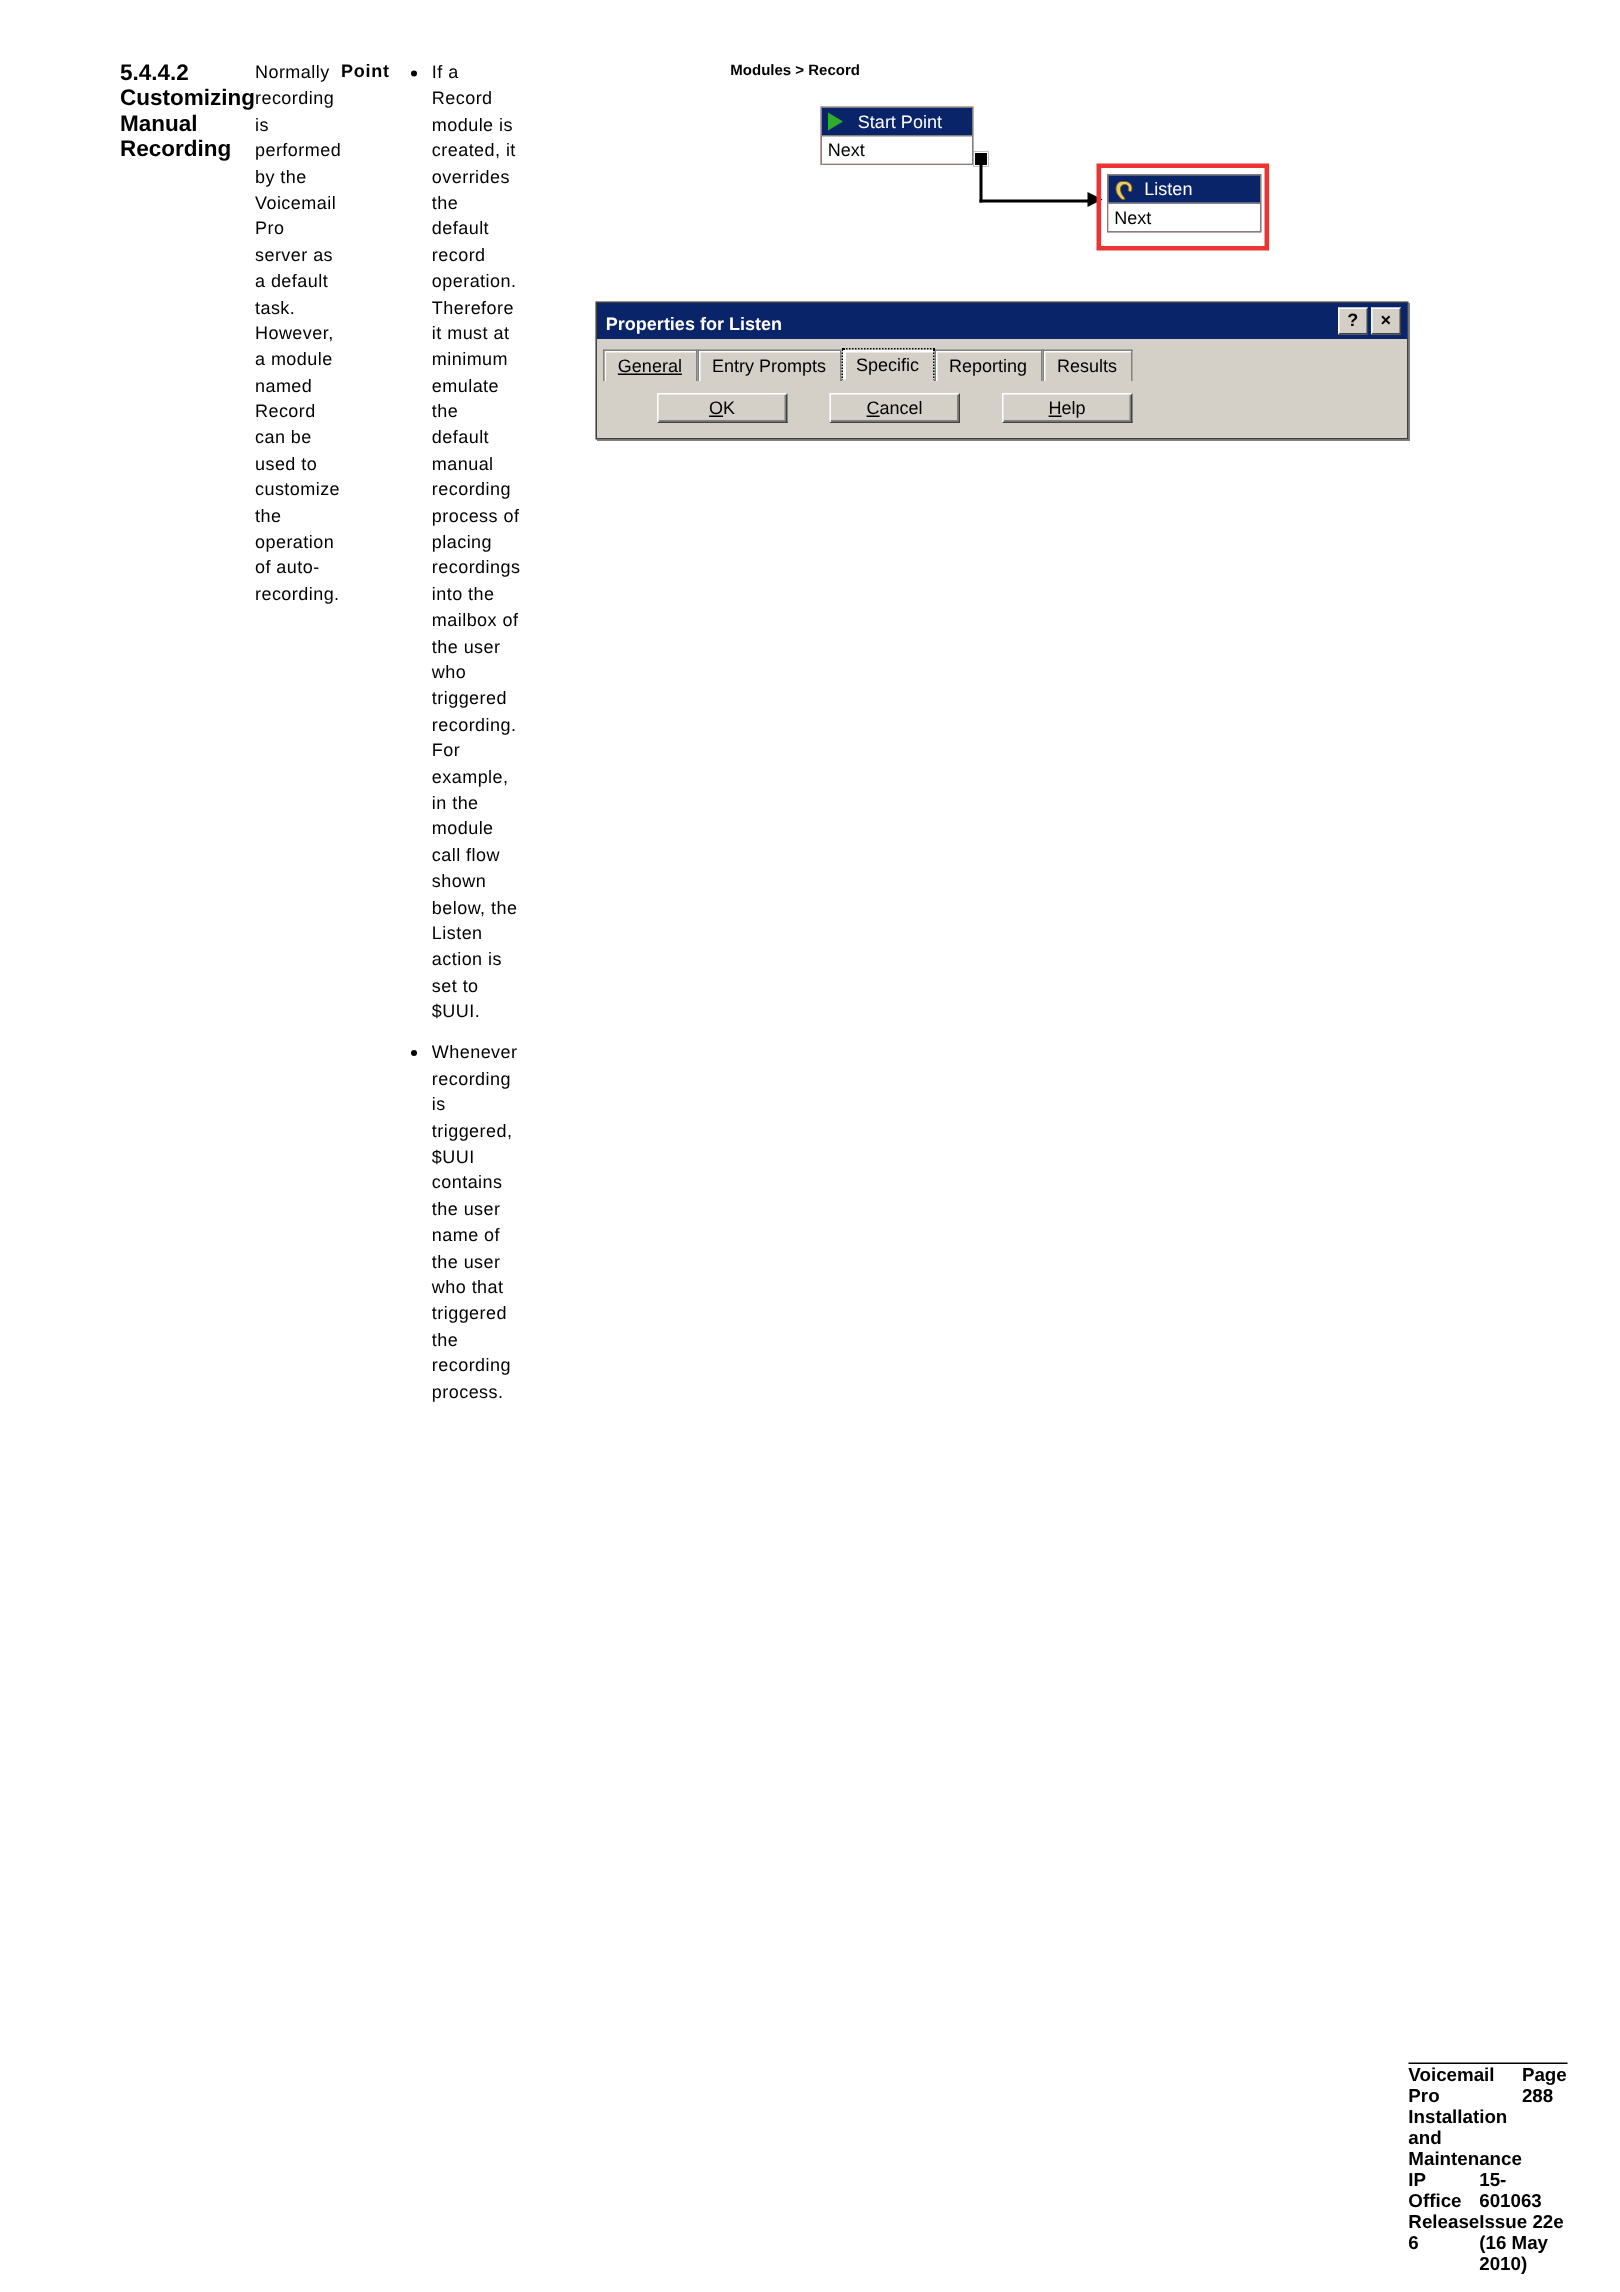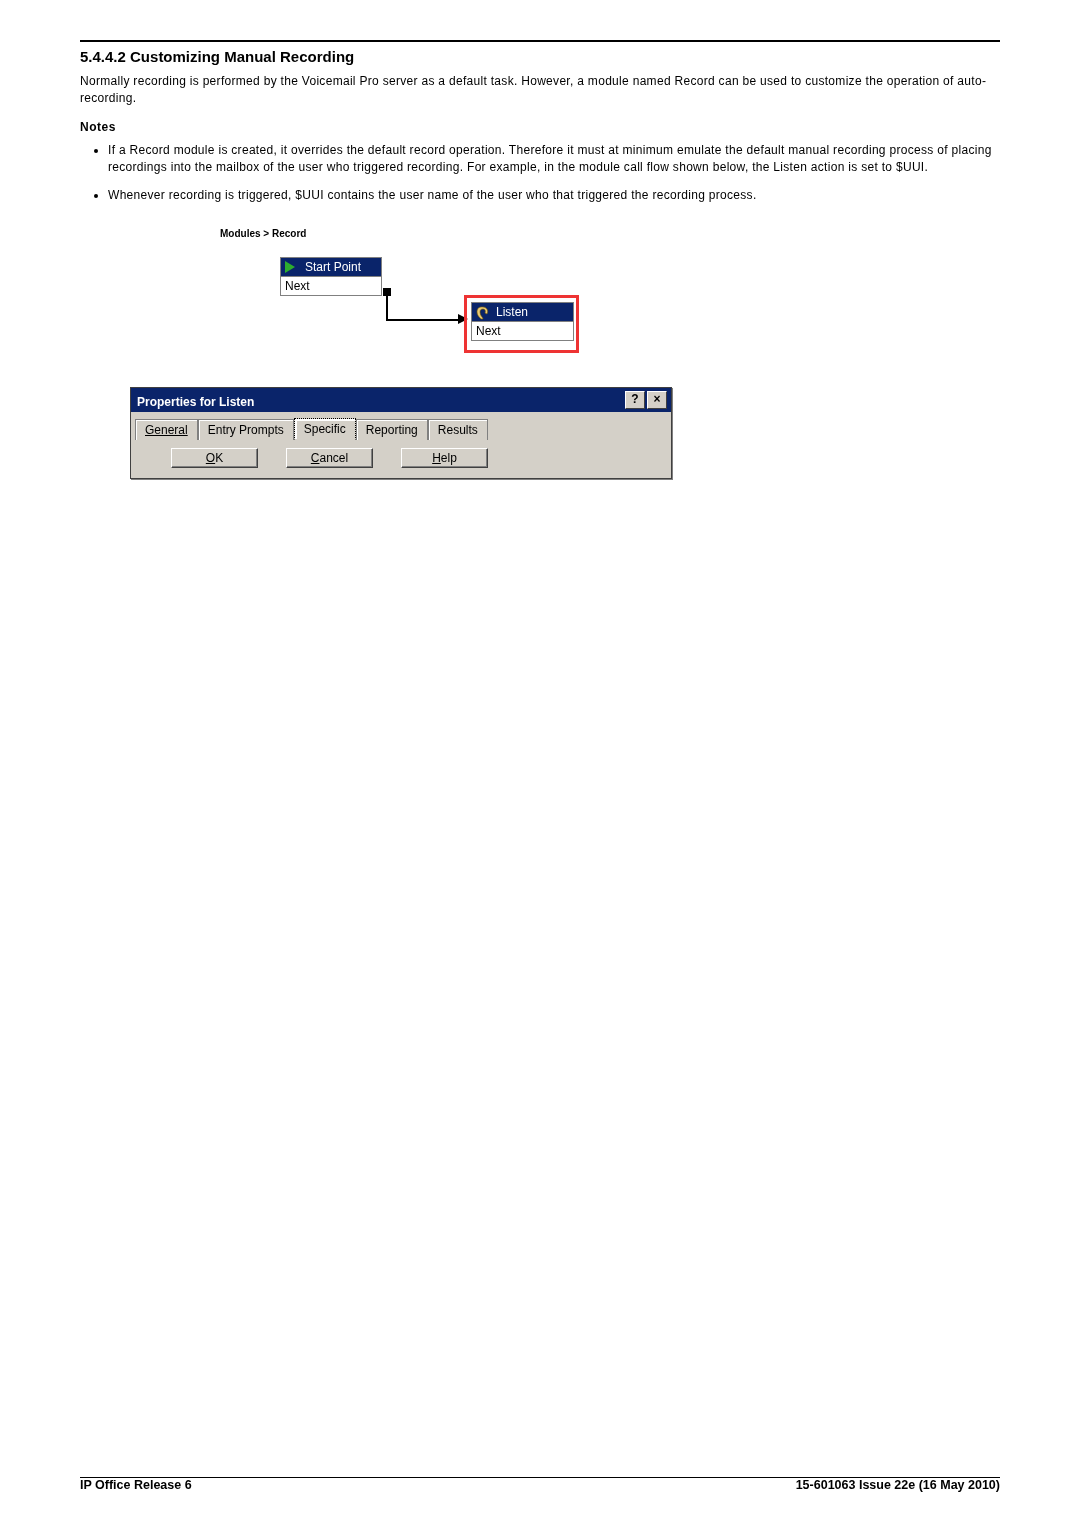--- a/index.html
+++ b/index.html
@@ -6,25 +6,25 @@
     font-family: Verdana, Arial, sans-serif;
     font-size: 12px;
     color: #000;
     margin: 0;
     padding: 0;
     background: #fff;
   }
   .page {
     width: 1000px;
     margin: 0 auto;
-    padding: 40px 40px 36px 40px;
+    padding: 40px 40px 12px 40px;
     box-sizing: border-box;
     min-height: 1528px;
     display: flex;
-    flex-direction: column;
+    flex-direction: row;
   }
   .hr {
     border-top: 2px solid #000;
     margin-bottom: 6px;
   }
   .hr-thin {
     border-top: 1.5px solid #000;
     margin-top: 4px;
   }
   h2.section-title {
@@ -286,21 +286,21 @@
 </head>
 <body>
 
 <div class="page">
   <div class="hr"></div>
 
   <h2 class="section-title">5.4.4.2 Customizing Manual Recording</h2>
 
   <p class="body">Normally recording is performed by the Voicemail Pro server as a default task. However, a module named Record can be used to customize the operation of auto-recording.</p>
 
-  <div class="notes-label">Notes</div>
+  <div class="notes-label">Point</div>
 
   <ul class="notes">
     <li>If a Record module is created, it overrides the default record operation. Therefore it must at minimum emulate the default manual recording process of placing recordings into the mailbox of the user who triggered recording. For example, in the module call flow shown below, the Listen action is set to $UUI.</li>
     <li>Whenever recording is triggered, $UUI contains the user name of the user who that triggered the recording process.</li>
   </ul>
 
   <div class="figure-area">
     <div class="breadcrumb">Modules &gt; Record</div>
 
     <div class="flow-canvas">
@@ -353,17 +353,21 @@
         <span class="btn"><span style="text-decoration:underline;">O</span><span>K</span></span>
         <span class="btn"><span style="text-decoration:underline;">C</span><span>ancel</span></span>
         <span class="btn"><span style="text-decoration:underline;">H</span><span>elp</span></span>
       </div>
     </div>
   </div>
 
   <div class="footer">
     <div class="hr-thin"></div>
     <div class="footer-row">
+      <span>Voicemail Pro Installation and Maintenance</span>
+      <span>Page 288</span>
+    </div>
+    <div class="footer-row">
       <span>IP Office Release 6</span>
       <span>15-601063 Issue 22e (16 May 2010)</span>
     </div>
   </div>
 </div>
 
 </body></html>

